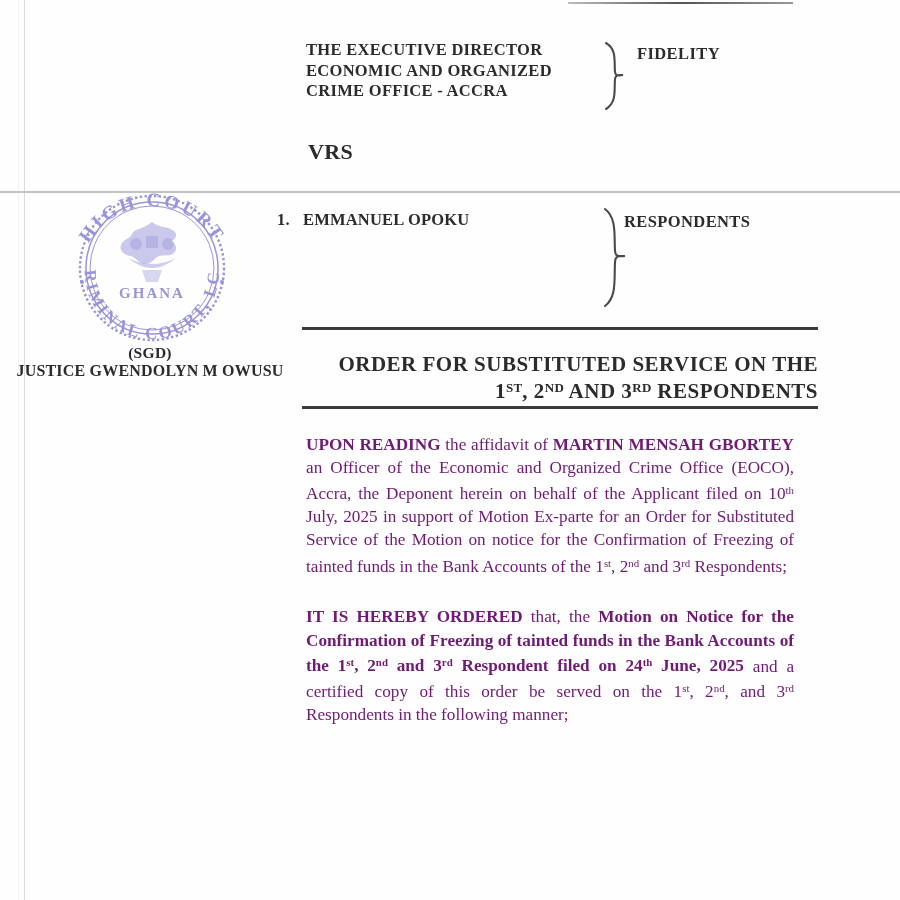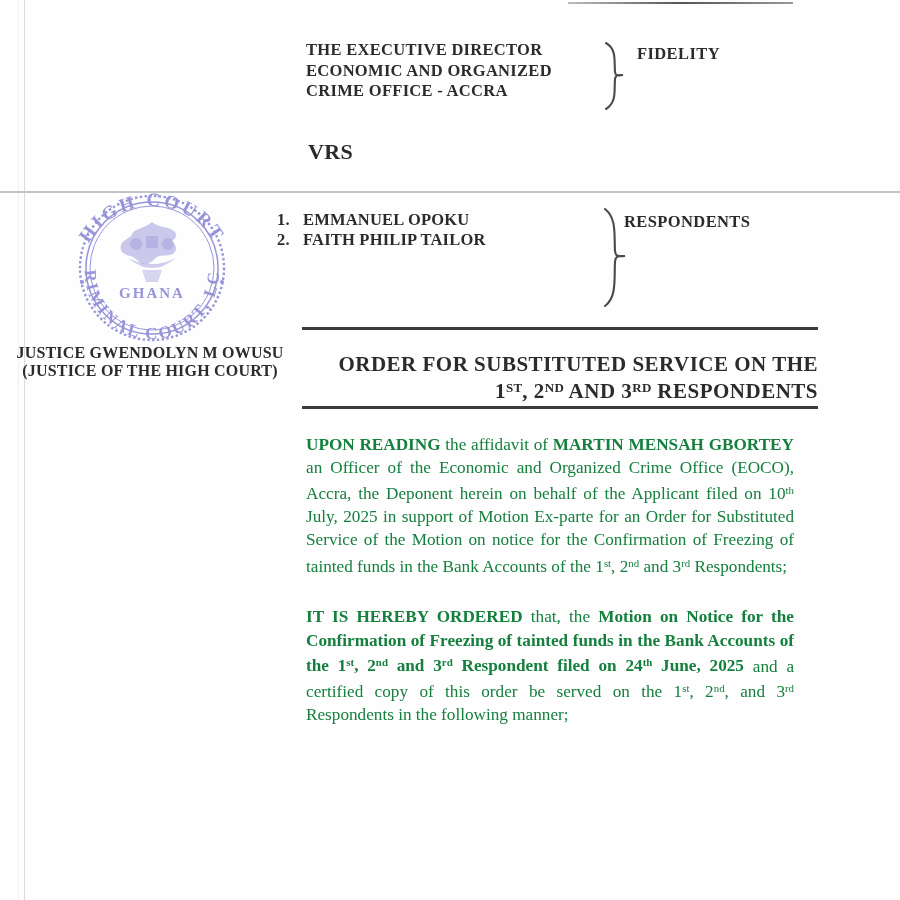--- a/index.html
+++ b/index.html
@@ -173,21 +173,21 @@
     position: absolute;
     left: 306px;
     top: 433px;
     width: 488px;
   }
   .para {
     text-align: justify;
     font-size: 17.2px;
     line-height: 23.2px;
     margin: 0 0 27px 0;
-    color: #15803d;
+    color: #701a75;
   }
   .para:last-child { margin-bottom: 8px; }
   .para b { font-weight: bold; }
   .para sup {
     font-size: 0.63em;
     vertical-align: 0.42em;
   }
   #para-ordered { margin-top: 28px; }
 </style>
 </head>
@@ -249,36 +249,33 @@
         <circle cx="24" cy="96" r="2"></circle>
         <circle cx="164" cy="96" r="2"></circle>
       </g>
     </svg>
   </div>
 
   <ul class="resp-list">
     <li class="resp-item">
       <span class="resp-num">1.</span><span>EMMANUEL OPOKU</span>
     </li>
-    <li class="resp-item">
-      <span class="resp-num">2.</span><span>FAITH PHILIP TAILOR</span>
-    </li>
   </ul>
 
   <div class="brace" style="left:598px; top:206px;">
     <svg width="36" height="104" viewBox="0 0 36 104">
       <path d="M7 3 C 19 12, 16 30, 17 45 C 17.5 52, 23 50, 27 50 C 23 50.5, 17.5 48, 17 56 C 16 73, 19 91, 7 100" fill="none" stroke="#4a4a4a" stroke-width="2.1" stroke-linecap="round"></path>
     </svg>
   </div>
 
   <div class="role-label" id="role-respondents">RESPONDENTS</div>
 
   <div class="sig-block">
+    <div class="sig-sgd">(SGD)</div>
     <div class="sig-name">JUSTICE GWENDOLYN M OWUSU</div>
-    <div class="sig-title">(JUSTICE OF THE HIGH COURT)</div>
   </div>
 
   <div class="rule-thick" id="rule-above-title"></div>
   <div class="order-title">
     <span>ORDER FOR SUBSTITUTED SERVICE ON THE</span><br>
     <span><span>1</span><sup>ST</sup><span>, 2</span><sup>ND</sup><span> AND 3</span><sup>RD</sup><span> RESPONDENTS</span></span>
   </div>
   <div class="rule-thick" id="rule-below-title"></div>
 
   <div class="body-col">

